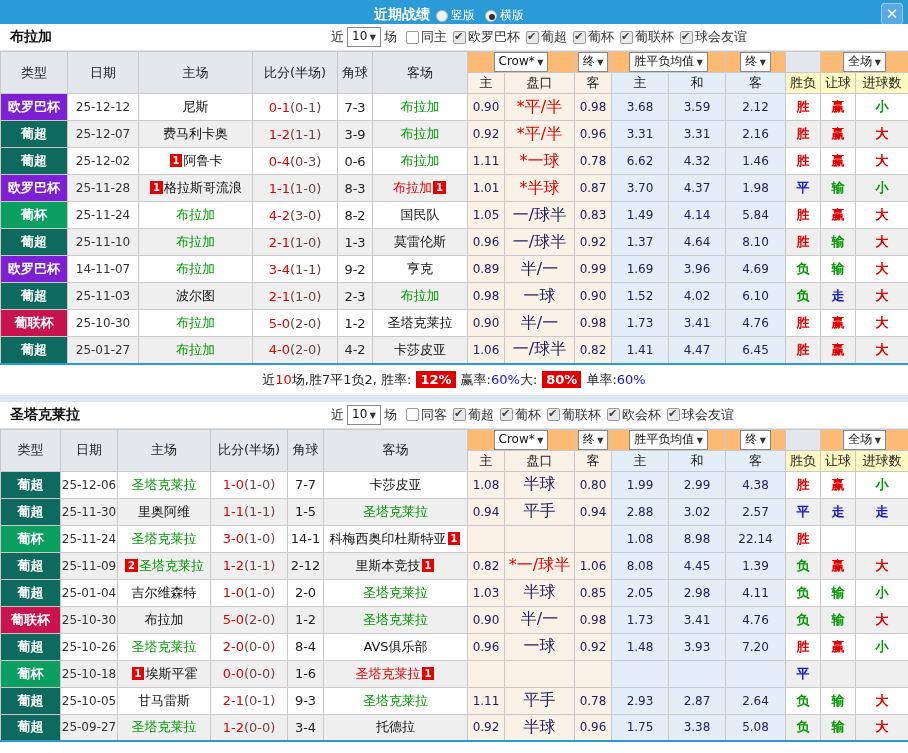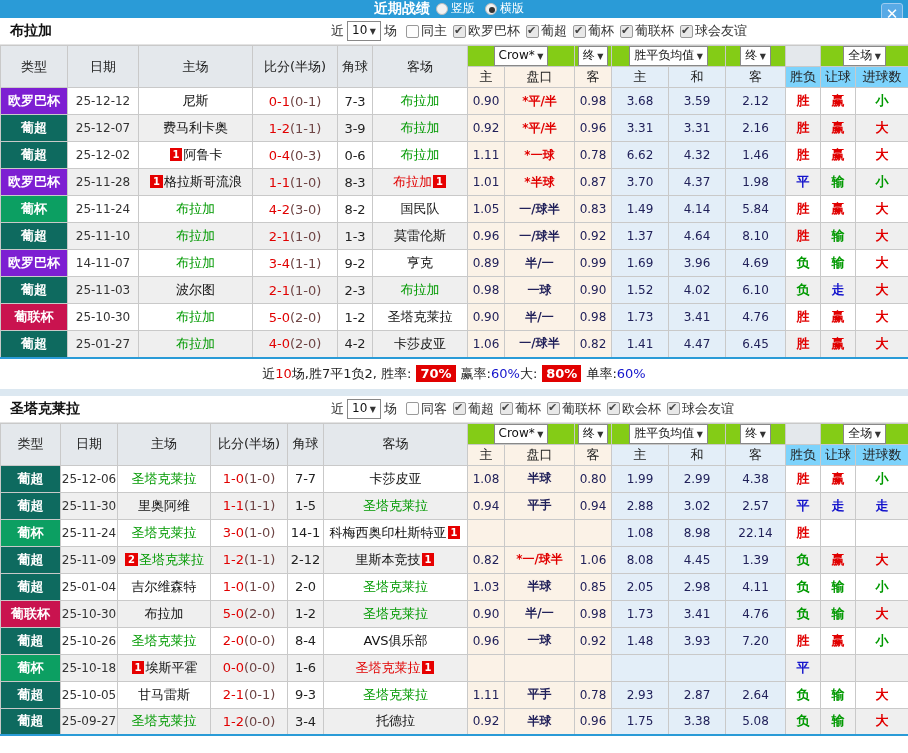--- a/index.html
+++ b/index.html
@@ -4,22 +4,22 @@
 <style>
   * { box-sizing: border-box; }
   html,body { margin:0; padding:0; }
   body {
     width:908px; height:753px; overflow:hidden; background:#fff;
     font-family:"DejaVu Sans","Liberation Sans",sans-serif;
     font-size:13px; color:#222;
   }
   
   .titlebar {
-    height:18px; background:var(--titlebar_bg); color:#fff;
-    display:flex; align-items:flex-start; justify-content:center; position:relative;
+    height:24px; background:var(--titlebar_bg); color:#fff;
+    display:flex; align-items:flex-end; justify-content:center; position:relative;
   }
   .titlebar .title { font-weight:bold; font-size:14px; }
   .radio-group { display:flex; align-items:center; margin-left:6px; font-size:12px; }
   .radio-group label { display:flex; align-items:center; margin-right:10px; cursor:pointer; }
   .radio {
     width:12px; height:12px; border-radius:50%; background:#f2f2f2;
     border:1px solid #bbb; display:inline-block; margin-right:3px; position:relative;
   }
   .radio.checked::after {
     content:""; position:absolute; left:3px; top:3px; width:6px; height:6px;
@@ -51,32 +51,32 @@
   .cb.checked::after {
     content:"✔"; position:absolute; left:0px; top:-2px; font-size:11px; color:#444;
   }
   
   table { border-collapse:collapse; table-layout:fixed; width:908px; border-bottom:2px solid var(--titlebar_bg); }
   th, td {
     border:1px solid var(--border); text-align:center; padding:0;
     overflow:hidden; white-space:nowrap; font-weight:normal;
   }
   thead th { background:var(--header_bg); font-size:13px; color:#222; height:21px; }
-  thead th.htop { background:#84cc16; }
+  thead th.htop { background:#fdba74; }
   thead th.hgray { background:var(--header_bg); }
   thead th.sub-asian { background:var(--asian_col_bg); }
   thead th.sub-euro { background:var(--euro_col_bg); }
-  thead th.sub-res { background:#7dd3fc; }
+  thead th.sub-res { background:#fef9c3; }
   tbody td { height:27px; font-size:13px; background:#fff; }
   tr.even td.plain { background:var(--row_alt_bg); }
   td.asian { background:var(--asian_col_bg); }
   td.euro { background:var(--euro_col_bg); }
   td.league { color:#fff; font-weight:bold; font-size:13px; }
   td.num { color:var(--odds_navy); font-size:12px; }
-  td.hcp { color:var(--odds_navy); font-size:12px;font-weight:bold; }
+  td.hcp { color:var(--odds_navy); font-size:16px; }
   td.hcp.star { color:var(--win_red); }
   td.date { font-size:12px; color:#333; }
   td.res { font-weight:bold; }
   .ft { color:var(--win_red); }
   .ht { color:var(--score_ht); }
   .g { color:var(--lose_green); }
   .k { color:#111; }
   .r { color:var(--win_red); }
   .b { color:var(--draw_blue); }
   .badge {
@@ -353,21 +353,21 @@
             <td class="plain res r">胜</td>
             <td class="plain res r">赢</td>
             <td class="plain res r">大</td>
           </tr>
         </tbody>
     </table>
     <div class="summary">
         <span>近</span>
         <span class="red">10</span>
         <span>场,胜7平1负2, 胜率:</span>
-        <span class="redbg">70%</span>
+        <span class="redbg">12%</span>
         <span>赢率:</span>
         <span class="blue">60%</span>
         <span> 大:</span>
         <span class="redbg">80%</span>
         <span>单率:</span>
         <span class="blue">60%</span>
       </div>
   </div>
 
   <div class="separator"></div>

